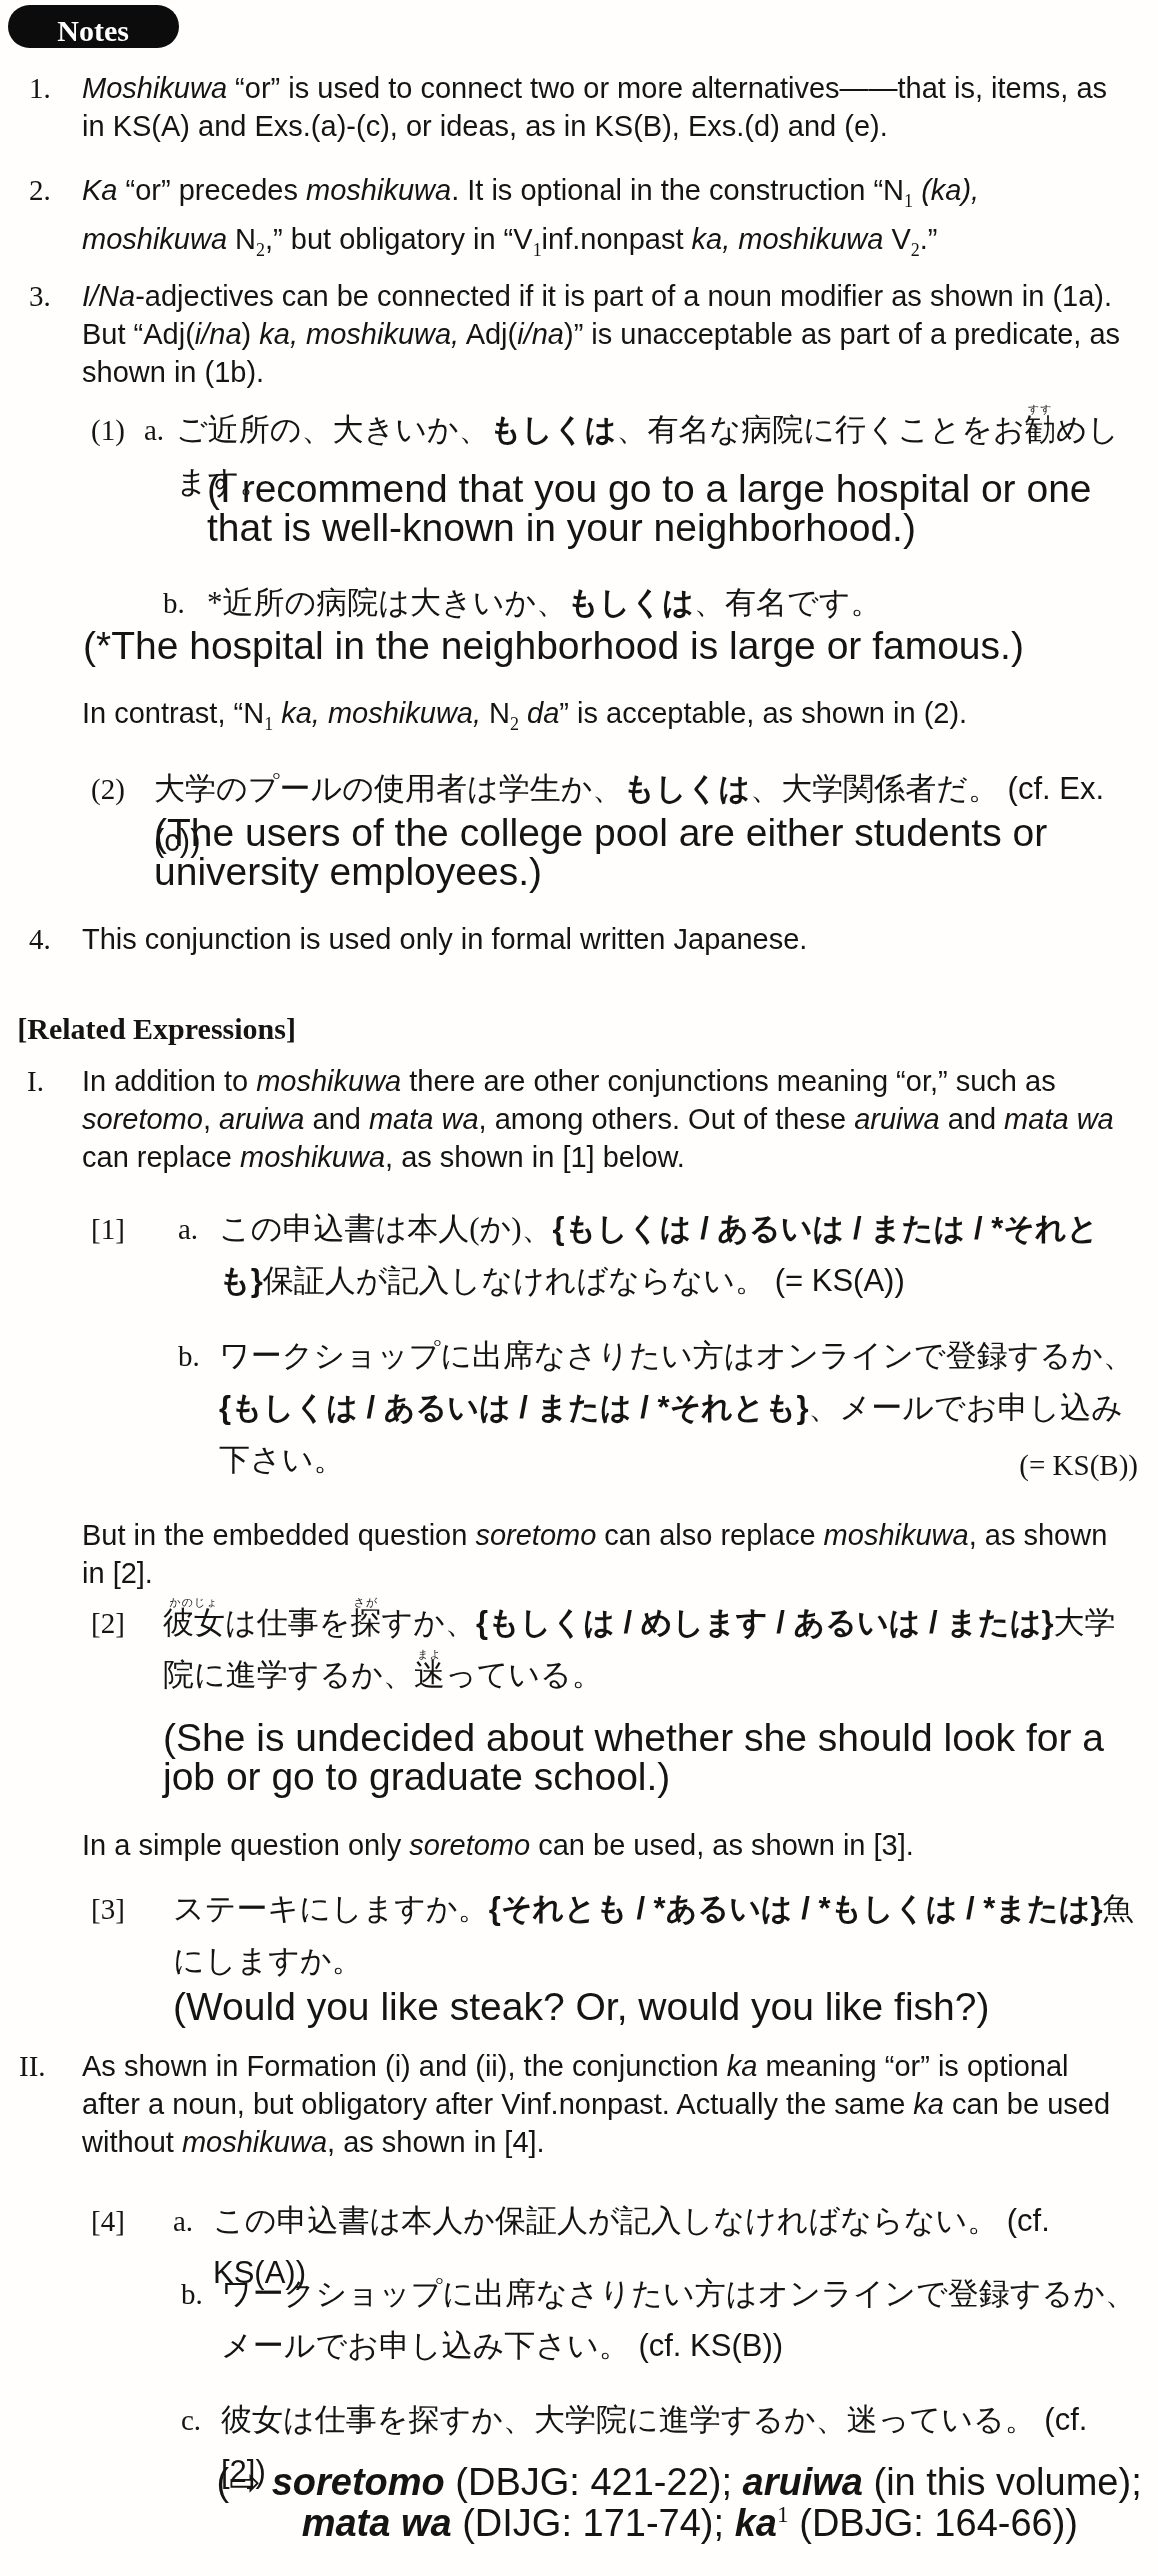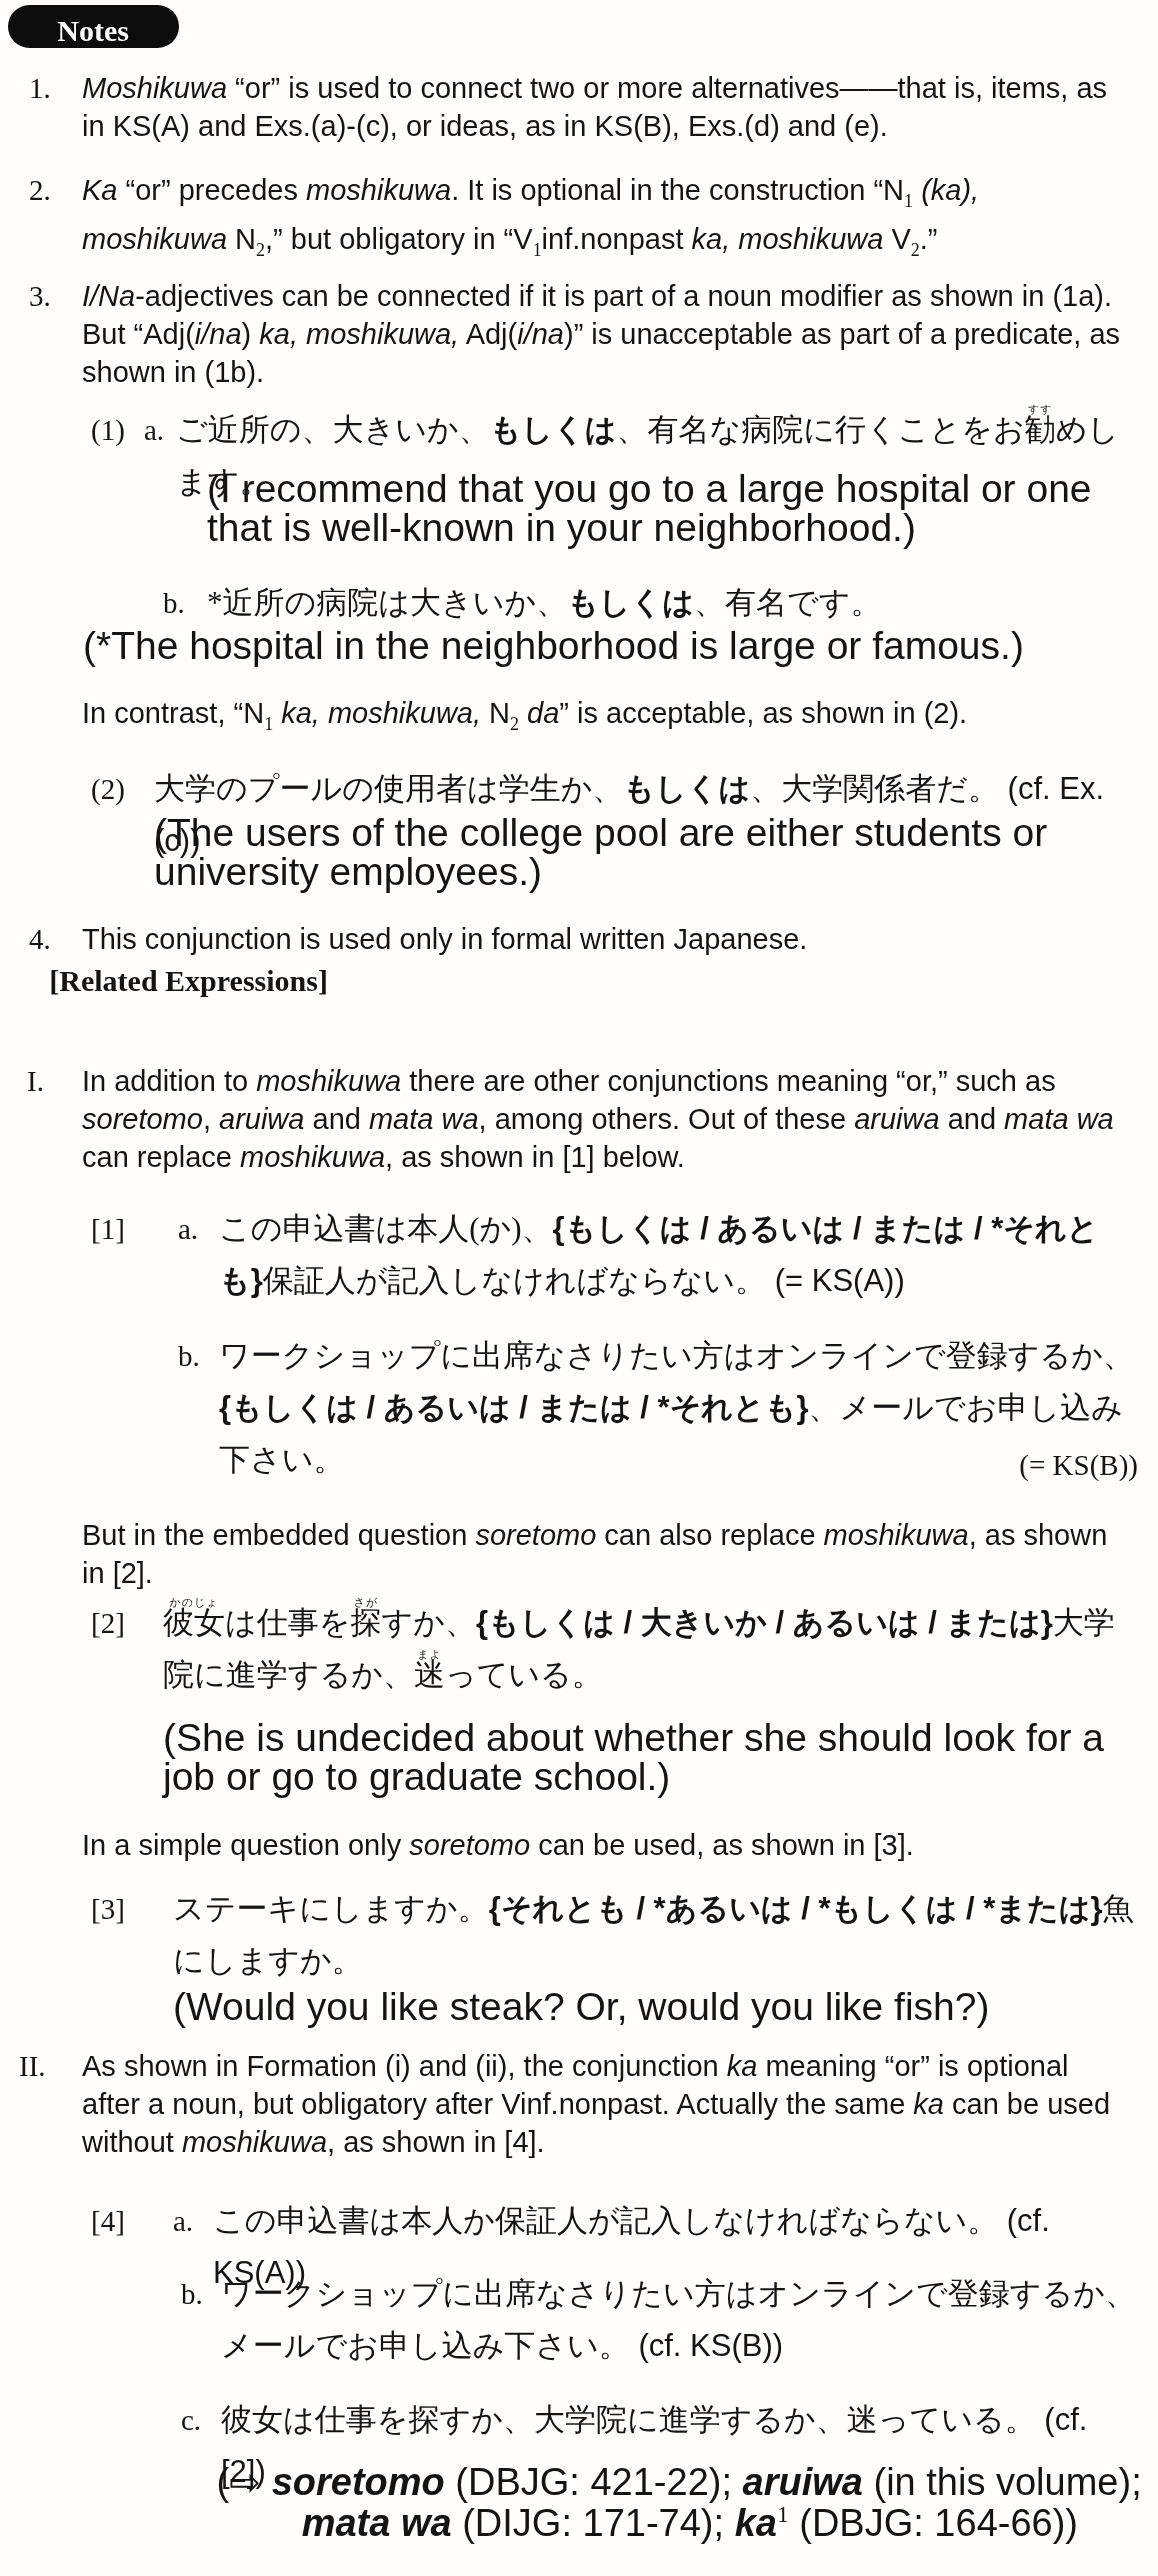--- a/index.html
+++ b/index.html
@@ -41,21 +41,21 @@
   #b-ex1a .mk-a{left:91px;} #b-ex1a .mk-b{left:144px;}
   #b-ex1a-g{top:469px;}   #b-ex1a-g .txt{margin-left:207px;margin-right:29px;}
   #b-ex1b{top:577px;}     #b-ex1b .txt{margin-left:207px;margin-right:29px;}
   #b-ex1b .mk-b{left:163px;}
   #b-ex1b-g{top:626px;}   #b-ex1b-g .txt{margin-left:83px;margin-right:29px;}
   #b-contrast{top:694px;} #b-contrast .txt{margin-left:82px;margin-right:29px;}
   #b-ex2{top:763px;}      #b-ex2 .txt{margin-left:154px;margin-right:21px;}
   #b-ex2 .mk-a{left:91px;}
   #b-ex2-g{top:813px;}    #b-ex2-g .txt{margin-left:154px;margin-right:42px;}
   #b-n4{top:920px;}       #b-n4 .txt{margin-left:82px;margin-right:29px;}
-  #b-heading{top:964px;margin-left:32px;}
+  #b-heading{top:1012px;}
   #b-r1{top:1062px;}      #b-r1 .txt{margin-left:82px;margin-right:27px;}
   #b-r1 .num{left:27px;}
   #b-b1a{top:1203px;}     #b-b1a .txt{margin-left:219px;margin-right:23px;}
   #b-b1a .mk-a{left:91px;} #b-b1a .mk-b{left:178px;}
   #b-b1b{top:1330px;}     #b-b1b .txt{margin-left:219px;margin-right:23px;}
   #b-b1b .mk-b{left:178px;}
   #b-b1b-tag{top:1449px;text-align:right;padding-right:21px;font-size:29px;}
   #b-embed{top:1516px;}   #b-embed .txt{margin-left:82px;margin-right:27px;}
   #b-b2{top:1597px;}      #b-b2 .txt{margin-left:163px;margin-right:23px;}
   #b-b2 .mk-a{left:91px;}
@@ -156,21 +156,21 @@
   <div class="blk" id="b-b1b-tag">
     <span>(= KS(B))</span>
   </div>
 
   <div class="blk" id="b-embed">
     <div class="txt en-par"><span class="s-rm">But in the embedded question </span><span class="s-it">soretomo</span><span class="s-rm"> can also replace </span><span class="s-it">moshikuwa</span><span class="s-rm">, as shown in [2].</span></div>
   </div>
 
   <div class="blk" id="b-b2">
     <span class="mk mk-a">[2]</span>
-    <div class="txt jp-par"><ruby class="s-jp"><span>彼女</span><rt>かのじょ</rt></ruby><span class="s-jp">は仕事を</span><ruby class="s-jp"><span>探</span><rt>さが</rt></ruby><span class="s-jp">すか、</span><span class="s-jb">{もしくは / 大きいか / あるいは / または}</span><span class="s-jp">大学院に進学するか、</span><ruby class="s-jp"><span>迷</span><rt>まよ</rt></ruby><span class="s-jp">っている。</span></div>
+    <div class="txt jp-par"><ruby class="s-jp"><span>彼女</span><rt>かのじょ</rt></ruby><span class="s-jp">は仕事を</span><ruby class="s-jp"><span>探</span><rt>さが</rt></ruby><span class="s-jp">すか、</span><span class="s-jb">{もしくは / めします / あるいは / または}</span><span class="s-jp">大学院に進学するか、</span><ruby class="s-jp"><span>迷</span><rt>まよ</rt></ruby><span class="s-jp">っている。</span></div>
   </div>
   <div class="blk" id="b-b2-g">
     <div class="txt gloss"><span class="s-rm">(She is undecided about whether she should look for a job or go to graduate school.)</span></div>
   </div>
 
   <div class="blk" id="b-simple">
     <div class="txt en-par"><span class="s-rm">In a simple question only </span><span class="s-it">soretomo</span><span class="s-rm"> can be used, as shown in [3].</span></div>
   </div>
 
   <div class="blk" id="b-b3">

